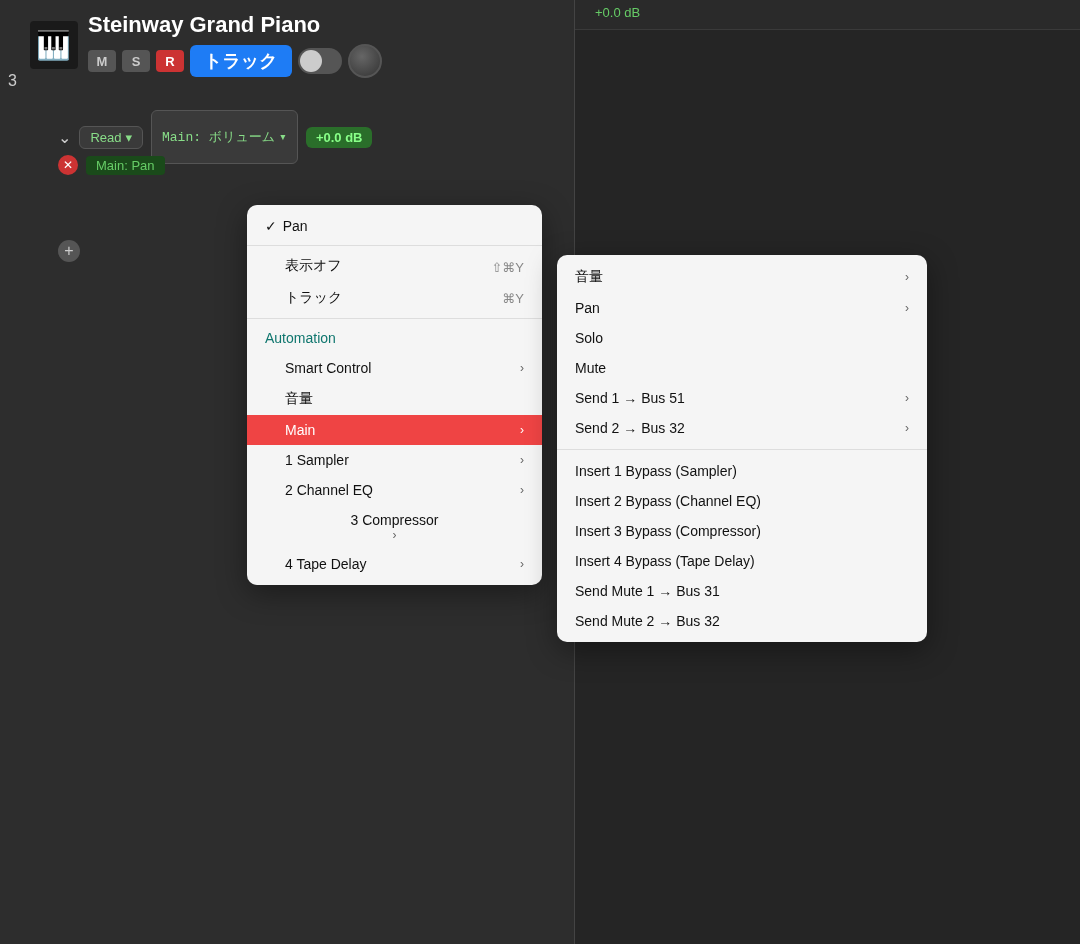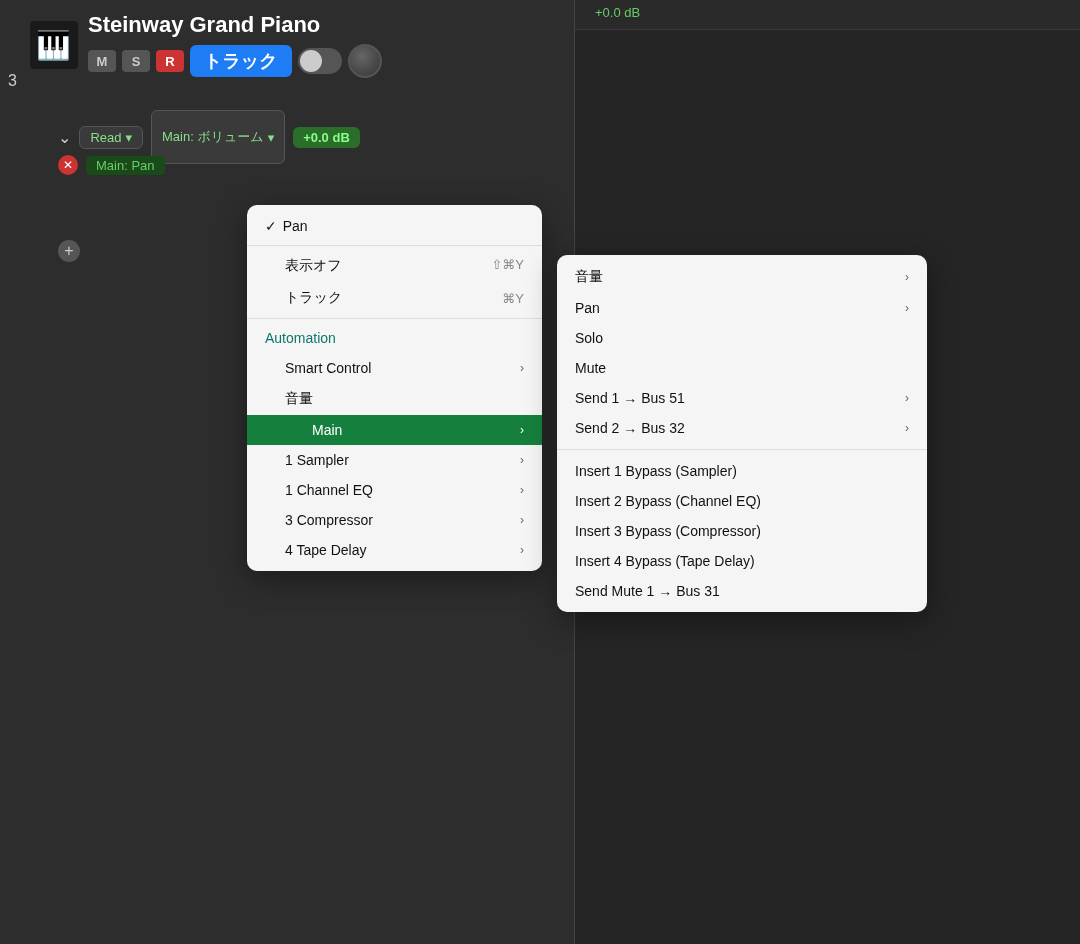--- a/index.html
+++ b/index.html
@@ -172,20 +172,21 @@
       background: #3a3a3a;
       border: 1px solid #555;
       color: #88dd88;
       border-radius: 6px;
       padding: 17px 10px;
       font-size: 13px;
       cursor: pointer;
       display: flex;
       align-items: center;
       gap: 4px;
+      font-family: Liberation Mono, monospace;
     }
 
     .volume-display {
       background: #2a6e2a;
       color: #88ff88;
       border-radius: 6px;
       padding: 3px 10px;
       font-size: 13px;
       font-weight: 700;
     }
@@ -278,23 +279,22 @@
       font-size: 14px;
       color: #111;
       cursor: pointer;
       display: flex;
       align-items: center;
       justify-content: space-between;
       white-space: nowrap;
     }
 
     .menu-item.highlighted {
-      background: #15803d;
+      background: #ef4444;
       color: #fff;
-      gap: 27px;
     }
 
     .menu-item.disabled-label {
       color: #0f766e;
       cursor: default;
     }
 
     .menu-item .shortcut {
       color: #888;
       font-size: 13px;
@@ -413,21 +413,21 @@
     <button class="add-btn">+</button>
   </div>
 </div>
 
 <div class="context-menu" id="primary-menu">
     <div class="menu-item" style="display: flex; align-items: center;">
       <span class="check-mark">✓</span>
       <span style="flex:1">Pan</span>
     </div>
     <div class="menu-separator"></div>
-    <div class="menu-item" style="display: flex; align-items: flex-start;">
+    <div class="menu-item" style="display: flex; align-items: flex-end;">
       <span style="display:inline-block;width:20px;"></span>
       <span style="flex:1">表示オフ</span>
       <span class="shortcut">⇧⌘Y</span>
     </div>
     <div class="menu-item" style="display: flex; align-items: center;">
       <span style="display:inline-block;width:20px;"></span>
       <span style="flex:1">トラック</span>
       <span class="shortcut">⌘Y</span>
     </div>
     <div class="menu-separator"></div>
@@ -446,30 +446,30 @@
       <span style="flex:1">Main</span>
       <span class="arrow">›</span>
     </div>
     <div class="menu-item" style="display: flex; align-items: center;">
       <span style="display:inline-block;width:20px;"></span>
       <span style="flex:1">1 Sampler</span>
       <span class="arrow">›</span>
     </div>
     <div class="menu-item" style="display: flex; align-items: center;">
       <span style="display:inline-block;width:20px;"></span>
-      <span style="flex:1">1 Channel EQ</span>
+      <span style="flex:1">2 Channel EQ</span>
+      <span class="arrow">›</span>
+    </div>
+    <div class="menu-item" style="display: flex; align-items: center; flex-direction: column;">
+      <span style="display:inline-block;width:20px;"></span>
+      <span style="flex:1">3 Compressor</span>
       <span class="arrow">›</span>
     </div>
     <div class="menu-item" style="display: flex; align-items: center;">
       <span style="display:inline-block;width:20px;"></span>
-      <span style="flex:1">3 Compressor</span>
-      <span class="arrow">›</span>
-    </div>
-    <div class="menu-item" style="display: flex; align-items: center;">
-      <span style="display:inline-block;width:20px;"></span>
       <span style="flex:1">4 Tape Delay</span>
       <span class="arrow">›</span>
     </div>
   </div>
 
 <div class="submenu" id="submenu">
     <div class="submenu-item">
       <span>音量</span>
       <span class="arrow">›</span>
     </div>
@@ -500,13 +500,16 @@
     </div>
     <div class="submenu-item">
       <span>Insert 3 Bypass (Compressor)</span>
     </div>
     <div class="submenu-item">
       <span>Insert 4 Bypass (Tape Delay)</span>
     </div>
     <div class="submenu-item">
       <span>Send Mute 1 → Bus 31</span>
     </div>
+    <div class="submenu-item">
+      <span>Send Mute 2 → Bus 32</span>
+    </div>
   </div>
 
 </body></html>

